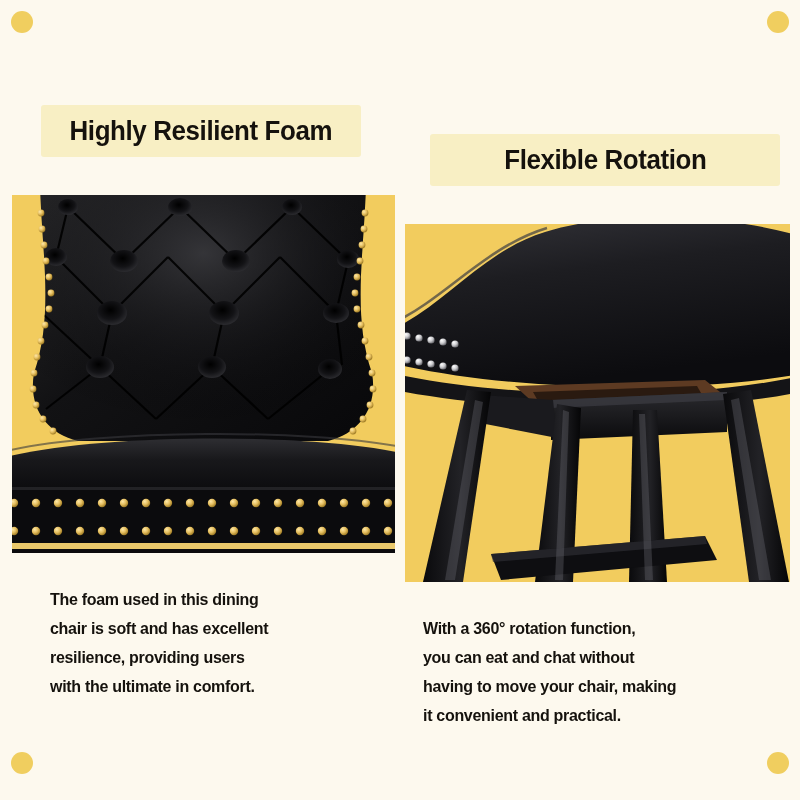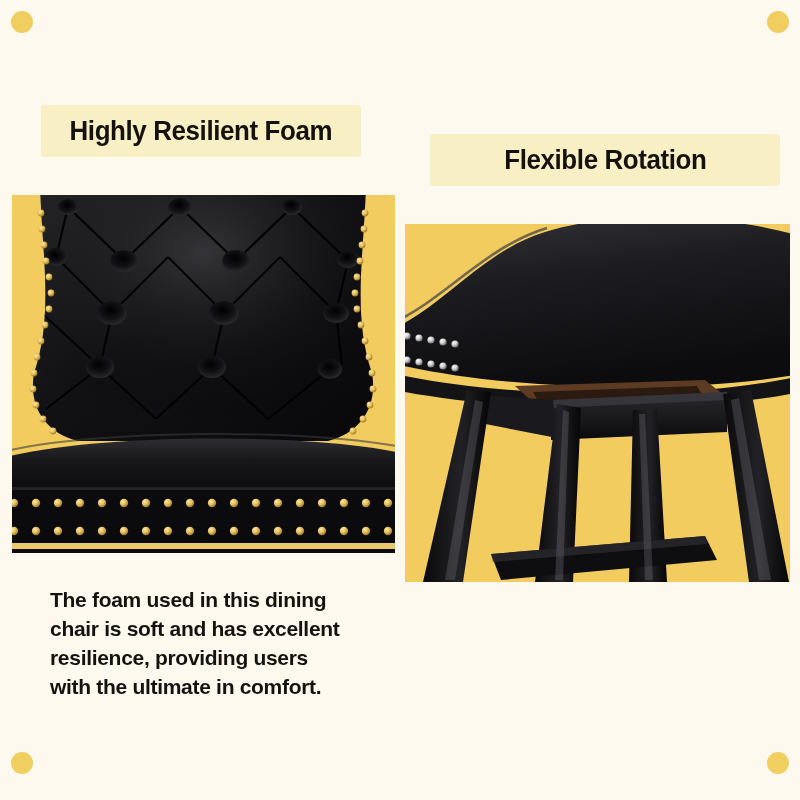--- a/index.html
+++ b/index.html
@@ -81,21 +81,21 @@
   .col-right .photo { left: 0px; width: 385px; }
 
   .photo svg { display: block; width: 100%; height: 100%; }
 
   
   .copy {
     position: absolute;
     top: 585px;
     font-family: "Liberation Sans", sans-serif;
     font-weight: 700;
-    font-size: 21px;
+    font-size: 16px;
     line-height: 29px;
     color: #15120D;
     letter-spacing: -0.3px;
     white-space: pre-line;
   }
   .col-left  .copy { left: 38px;  width: 340px; }
   .col-right .copy { left: 18px;  width: 375px; }
 </style>
 </head>
 <body>
@@ -349,15 +349,19 @@
 
         <g opacity="0.35">
           <path d="M70 176 L78 178 L50 356 L40 356 Z" fill="#6e6e76"></path>
           <path d="M158 186 L164 188 L158 356 L150 356 Z" fill="#6e6e76"></path>
           <path d="M234 190 L240 190 L248 356 L240 356 Z" fill="#6e6e76"></path>
           <path d="M326 176 L334 174 L366 356 L354 356 Z" fill="#6e6e76"></path>
         </g>
       </svg>
     </div>
 
+    <div class="copy">With a 360° rotation function,
+you can eat and chat without
+having to move your chair, making
+ it convenient and practical.</div>
   </div>
 
 </div>
 
 </body></html>

